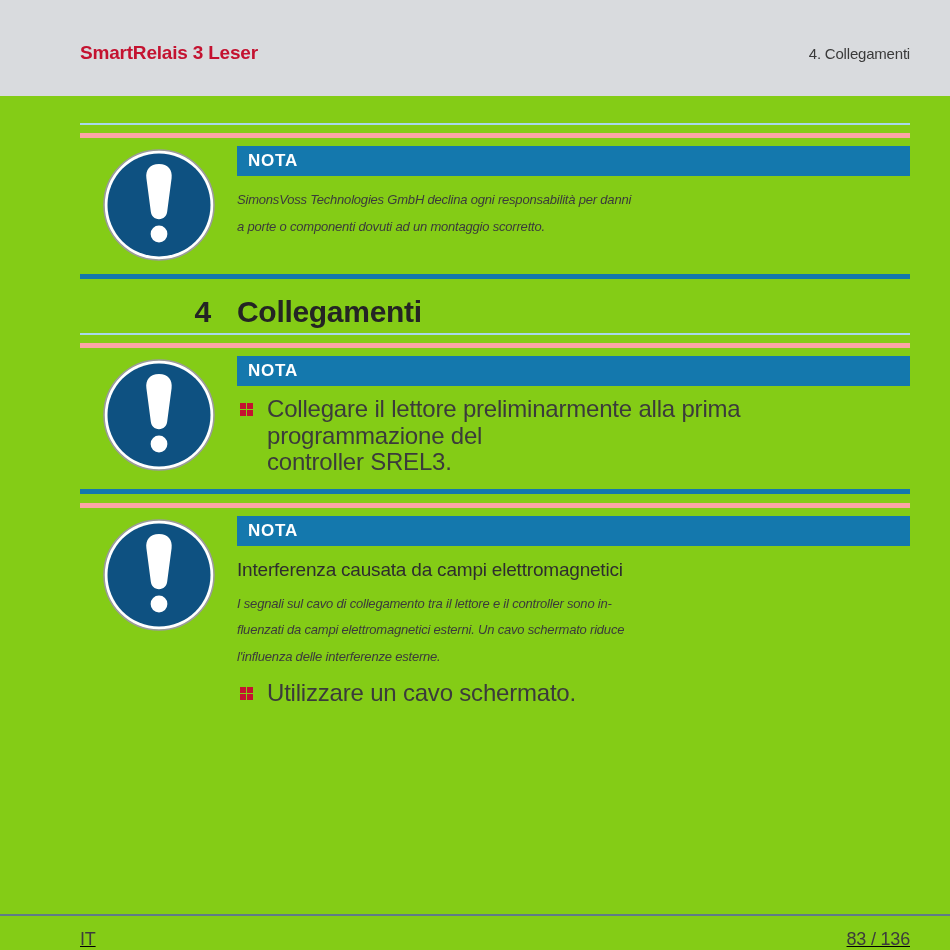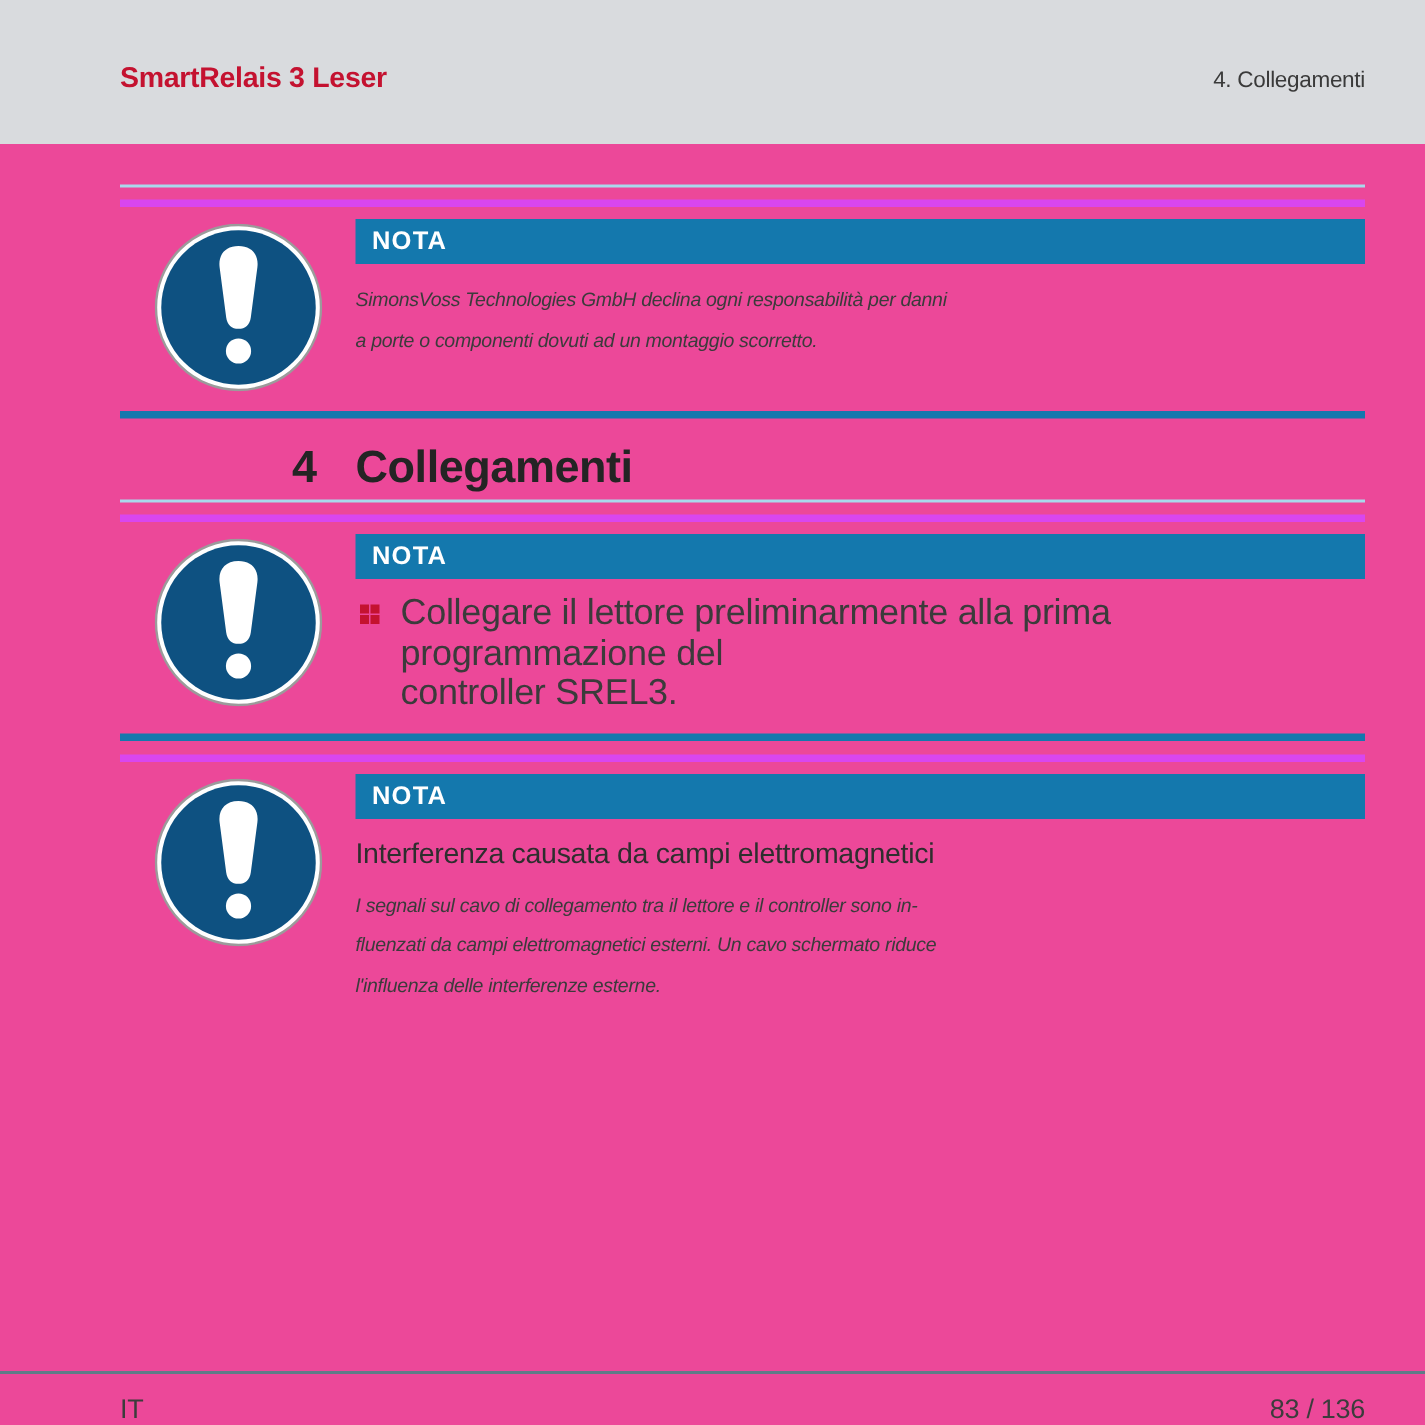--- a/index.html
+++ b/index.html
@@ -1,39 +1,39 @@
 <!DOCTYPE html>
 <html><head>
 <meta charset="utf-8">
 <style>
   * { margin:0; padding:0; box-sizing:border-box; }
   html,body { width:950px; }
   body { font-family:"Liberation Sans", sans-serif; background:#ffffff; }
 
   .page{
-    width:950px; height:950px; background:#ec4899;
+    width:950px; height:950px; background:#84cc16;
     display:flex; flex-direction:column; overflow:hidden;
   }
 
   
   .page-header{
     height:96px; background:#d9dbde; flex:0 0 auto;
     display:flex; align-items:center; justify-content:space-between;
     padding:10px 40px 0 80px;
   }
   .product-title{ color:#c41230; font-weight:bold; font-size:19px; letter-spacing:-0.2px; }
   .chapter-ref{ color:#3a3a3a; font-size:15px; letter-spacing:-0.2px; }
 
   
   .content{ flex:0 0 auto; padding:0 40px 0 80px; }
 
   .thin-rule{ height:2px; background:#a9d8ec; margin-bottom:8px; }
 
   .note-frame{
-    border-top:5px solid #d946ef;
+    border-top:5px solid #fca5a5;
     padding-top:8px;
   }
   .note-frame.bordered-bottom{ border-bottom:5px solid #1478ad; padding-bottom:13px; }
 
   .note-grid{ display:grid; grid-template-columns:157px 1fr; }
 
   .icon-cell{ display:flex; justify-content:center; align-items:flex-start; padding-top:3px; }
   .note-icon{ width:112px; height:112px; display:block; }
 
   .nota-bar{
@@ -72,21 +72,21 @@
   
   .section-heading{
     display:grid; grid-template-columns:157px 1fr;
     margin:16px 0 4px 0;
     font-size:30px; line-height:34px; font-weight:600; color:#242424;
     letter-spacing:-0.3px;
   }
   .section-number{ text-align:right; padding-right:26px; }
 
   
-  .page-footer{ margin-top:auto; flex:0 0 auto; }
+  .page-footer{ margin-top:auto; flex:0 0 auto;text-decoration:underline; }
   .footer-rule{ height:2px; background:#5f7b88; }
   .footer-row{
     display:flex; justify-content:space-between;
     padding:13px 40px 0 80px;
     font-size:18px; color:#3c3c3c; letter-spacing:-0.2px;
   }
 </style>
 </head>
 <body>
 
@@ -165,20 +165,24 @@
             </svg>
           </div>
           <div class="content-cell">
             <div class="nota-bar">
               <span class="nota-label">NOTA</span>
             </div>
             <p class="note-title">Interferenza causata da campi elettromagnetici</p>
             <p class="note-body">I segnali sul cavo di collegamento tra il lettore e il controller sono in-
 fluenzati da campi elettromagnetici esterni. Un cavo schermato riduce
 l'influenza delle interferenze esterne.</p>
+            <div class="instruction">
+              <span class="sq-bullet"></span>
+              <span class="instruction-text">Utilizzare un cavo schermato.</span>
+            </div>
           </div>
         </div>
       </div>
     </section>
 
   </div>
 
   <div class="page-footer">
     <div class="footer-rule"></div>
     <div class="footer-row">

